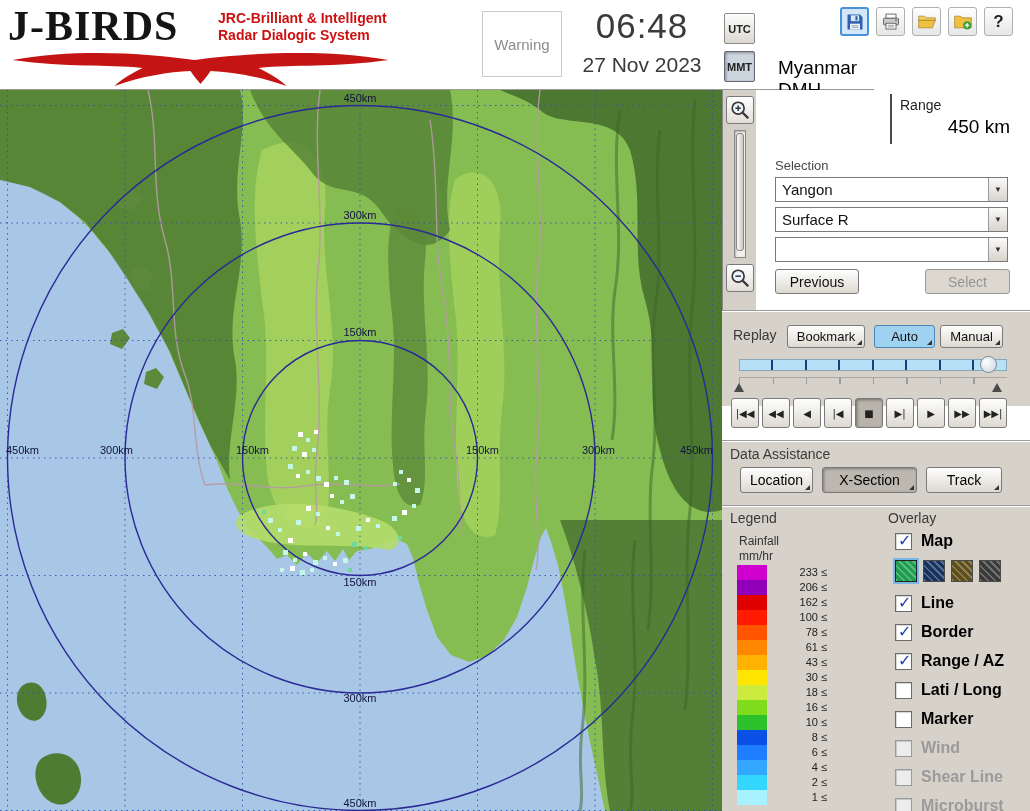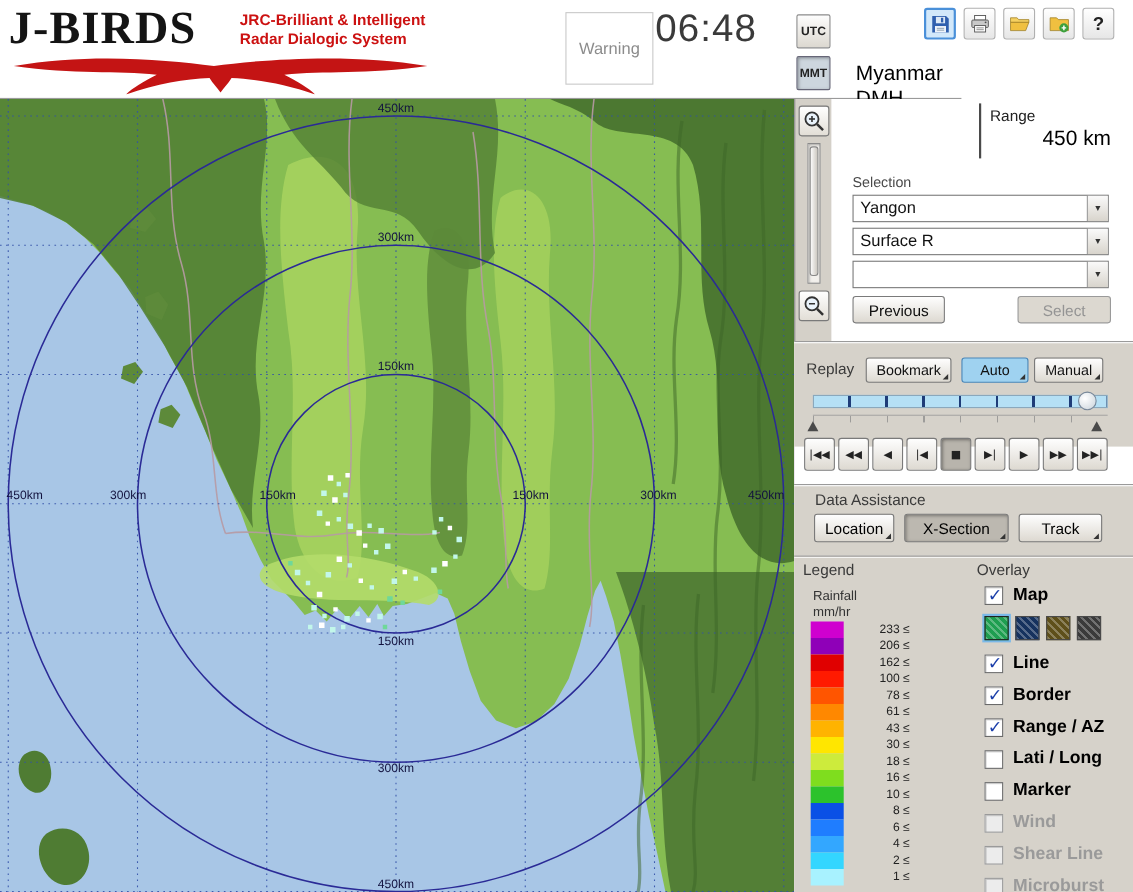--- a/index.html
+++ b/index.html
@@ -6,21 +6,21 @@
   html,body { width:1030px; height:811px; }
   body { font-family:"Liberation Sans","DejaVu Sans",sans-serif; background:#d4d0c8; overflow:hidden; }
   #app { position:relative; width:1030px; height:811px; background:#fff; overflow:hidden; }
 
   
   #header { position:absolute; left:0; top:0; width:874px; height:90px; background:#fff; border-bottom:1px solid #9a9a9a; }
   .logo { position:absolute; left:8px; top:2px; width:400px; height:86px; }
   .logo-title { position:absolute; left:0; top:0; font-family:"Liberation Serif","DejaVu Serif",serif; font-weight:bold; font-size:42px; color:#141414; letter-spacing:1px; }
   .logo-sub { position:absolute; left:210px; top:8px; color:#cc1111; font-weight:bold; font-size:14px; line-height:17px; white-space:nowrap; }
   .eagle { position:absolute; left:0; top:46px; width:385px; height:38px; }
-  .warning-box { position:absolute; left:482px; top:11px; width:80px; height:66px; border:1px solid #c9c9c9; background:#fff; display:flex; align-items:center; justify-content:center; color:#8c8c8c; font-size:15px;margin-left:32px; }
+  .warning-box { position:absolute; left:482px; top:11px; width:80px; height:66px; border:1px solid #c9c9c9; background:#fff; display:flex; align-items:center; justify-content:center; color:#8c8c8c; font-size:15px; }
   .clock { position:absolute; left:560px; top:6px; width:164px; text-align:center; color:#3a3a3a; }
   .clock .time { font-size:35px; letter-spacing:1px; }
   .clock .date { font-size:21px; margin-top:7px; white-space:nowrap; }
   .tz { position:absolute; left:724px; top:13px; width:32px; }
   .tz-btn { display:block; width:31px; height:31px; margin-bottom:7px; font-size:11px; font-weight:bold; color:#222;
             background:linear-gradient(#fdfdfd,#dcd8d0); border:1px solid #8a8a8a; border-radius:2px; cursor:pointer; }
   .tz-btn.selected { background:#cdd6de; box-shadow:inset 1px 1px 3px rgba(0,0,0,.35); border-color:#667; }
   .toolbar { position:absolute; left:840px; top:7px; display:flex; gap:7px; }
   .tool-btn { width:29px; height:29px; background:linear-gradient(#ffffff,#e6e6e6); border:1px solid #b0b0b0; border-radius:3px;
               display:flex; align-items:center; justify-content:center; cursor:pointer; padding:0; }
@@ -74,21 +74,21 @@
   .subtrack { position:absolute; left:17px; top:66px; width:268px; height:7px; border-top:1px solid #9a9a9a;
               background:repeating-linear-gradient(90deg, #8a8a8a 0 1px, transparent 1px 33.5px); opacity:.75; }
   .tri { position:absolute; width:0; height:0; border-left:5px solid transparent; border-right:5px solid transparent; border-bottom:9px solid #4a4a4a; top:72px; }
   .tri-left { left:12px; } .tri-right { left:270px; }
   .playback { position:absolute; left:9px; top:87px; display:flex; gap:3px; }
   .pb-btn { width:28px; height:30px; font-size:10px; font-family:"DejaVu Sans",sans-serif; color:#222;
             background:linear-gradient(#fefefe,#ddd9d1); border:1px solid #7a7a7a; border-radius:3px; cursor:pointer;
             display:flex; align-items:center; justify-content:center; white-space:nowrap; overflow:hidden; }
   .pb-btn.pressed { background:#b8b4ac; box-shadow:inset 1px 1px 3px rgba(0,0,0,.4); }
 
-  #panel-da .sec-label { position:absolute; left:19px; top:5px; }
+  #panel-da .sec-label { position:absolute; left:8px; top:5px; }
   .da-buttons { position:absolute; left:18px; top:26px; display:flex; gap:9px; }
   .da-btn { position:relative; height:26px; font-size:14px; background:linear-gradient(#fefefe,#ddd9d1);
             border:1px solid #7a7a7a; border-radius:3px; cursor:pointer; display:flex; align-items:center; justify-content:center; }
   .da-btn.pressed { background:#bcb8b0; box-shadow:inset 1px 1px 3px rgba(0,0,0,.35); }
   .da-btn:nth-child(1){ width:73px; } .da-btn:nth-child(2){ width:95px; } .da-btn:nth-child(3){ width:76px; }
 
   
   .legend-title { position:absolute; left:8px; top:4px; }
   .legend-unit1 { position:absolute; left:17px; top:28px; font-size:12px; color:#333; }
   .legend-unit2 { position:absolute; left:17px; top:43px; font-size:12px; color:#333; }
@@ -125,20 +125,21 @@
         <path d="M2,12 C70,0 140,6 184,12 C228,6 308,0 378,12 C322,20 284,16 248,20 C260,26 270,32 276,38 C248,28 222,24 200,23 C197,28 193,32 190,36 C187,32 183,28 180,23 C158,24 132,28 104,38 C110,32 120,26 132,20 C96,16 58,20 2,12 Z" fill="#c41414"></path>
       </svg>
     </div>
 
     <div class="warning-box">
       <span>Warning</span>
     </div>
 
     <div class="clock">
       <div class="time">06:48</div>
+      <div class="date">27 Nov 2023</div>
     </div>
 
     <div class="tz">
       <button class="tz-btn">UTC</button>
       <button class="tz-btn selected">MMT</button>
     </div>
 
     <div class="toolbar">
       <button class="tool-btn selected">
         <svg viewBox="0 0 24 24">

